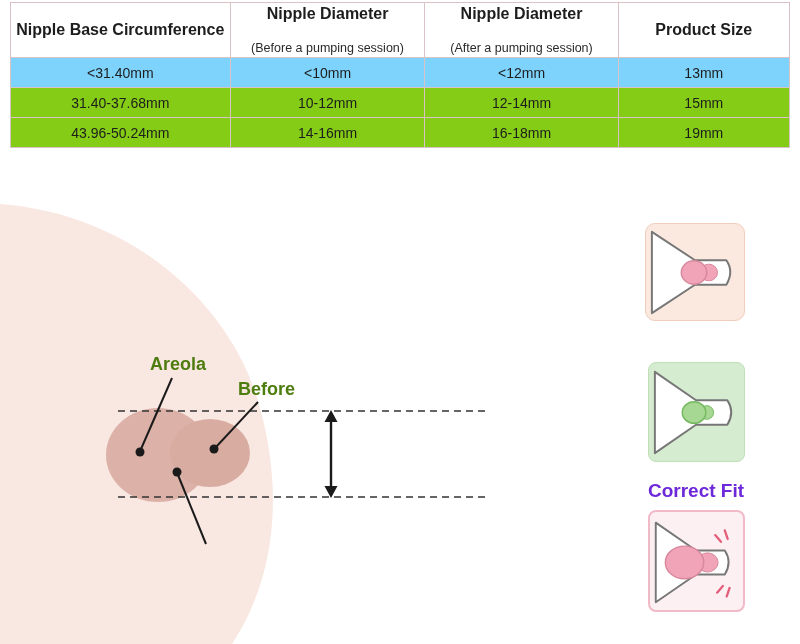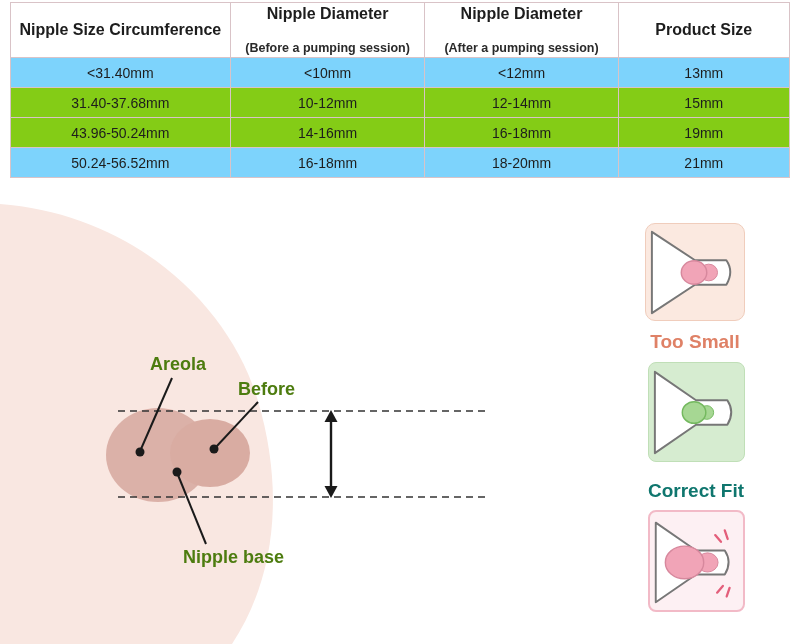--- a/index.html
+++ b/index.html
@@ -5,59 +5,59 @@
   * { margin:0; padding:0; box-sizing:border-box; }
   html,body { background:#fff; }
   .page {
     position:relative; width:800px; height:644px; overflow:hidden;
     background:#fff; font-family:"Liberation Sans", sans-serif; color:#222;
   }
   
   table.size-table { width:780px; margin:2px 10px 0 10px; border-collapse:collapse; table-layout:fixed; }
   .size-table th, .size-table td { border:1px solid #d9c3c7; text-align:center; vertical-align:middle; }
   .size-table th { background:#fff; height:44px; font-weight:600; font-size:16px; padding:2px; color:#1d1d1d; }
-  .size-table th .sub { display:block; font-weight:700; font-size:12.5px; margin-top:18px; color:#2a2a2a; }
+  .size-table th .sub { display:block; font-weight:400; font-size:12.5px; margin-top:18px; color:#2a2a2a; }
   .size-table td { height:30px; font-size:14px; background:#84cc16; color:#1d1d1d; }
   .size-table tr.pink td { background:#7dd3fc; }
   col.c1{width:28.2%} col.c2{width:25%} col.c3{width:24.8%} col.c4{width:22%}
   
   .bottom { position:absolute; left:0; top:196px; width:800px; height:448px; }
   .diagram-svg { position:absolute; left:0; top:0; }
   .anat-label { position:absolute; font-weight:700; font-size:18px; color:#4d7c0f; white-space:nowrap; }
   .lbl-areola { left:150px; top:158px; }
   .lbl-nipple { left:238px; top:183px; }
   .lbl-nipple-base { left:183px; top:351px; }
   .measure-label { position:absolute; left:352px; top:247px; font-weight:700; font-size:20px; letter-spacing:0.5px; color:#111; }
   
   .fit-card { position:absolute; border-radius:10px; overflow:hidden; }
   .card-too-small { left:645px; top:27px;  width:100px; height:98px;  background:#fbe9e0; border:1px solid #f0cdbc; }
   .card-correct   { left:648px; top:166px; width:97px;  height:100px; background:#d6ecd0; border:1px solid #c0dfb7; border-radius:8px; }
   .card-too-large { left:648px; top:314px; width:97px;  height:102px; background:#fdf0f3; border:2px solid #f2bac7; border-radius:8px; }
   .fit-card svg { display:block; width:100%; height:100%; }
   .fit-label { position:absolute; width:120px; text-align:center; font-weight:700; font-size:19px; white-space:nowrap; }
   .fl-too-small { left:635px; top:135px; color:#df8166; }
-  .fl-correct   { left:636px; top:284px; color:#0f766e; }
+  .fl-correct   { left:636px; top:284px; color:#6d28d9; }
   .fl-too-large { left:636px; top:426px; color:#ef7f9d; }
 </style>
 </head>
 <body>
 
 <div class="page">
 
   <table class="size-table">
     <colgroup>
         <col class="c1">
         <col class="c2">
         <col class="c3">
         <col class="c4">
       </colgroup>
     <thead>
       <tr>
         <th>
-          <span>Nipple Size Circumference</span>
+          <span>Nipple Base Circumference</span>
         </th>
         <th>
           <span>Nipple Diameter</span>
           <span class="sub">(Before a pumping session)</span>
         </th>
         <th>
           <span>Nipple Diameter</span>
           <span class="sub">(After a pumping session)</span>
         </th>
         <th>
@@ -77,26 +77,20 @@
         <td>10-12mm</td>
         <td>12-14mm</td>
         <td>15mm</td>
       </tr>
       <tr>
         <td>43.96-50.24mm</td>
         <td>14-16mm</td>
         <td>16-18mm</td>
         <td>19mm</td>
       </tr>
-      <tr class="pink">
-        <td>50.24-56.52mm</td>
-        <td>16-18mm</td>
-        <td>18-20mm</td>
-        <td>21mm</td>
-      </tr>
     </tbody>
   </table>
 
   <div class="bottom">
 
     <svg class="diagram-svg" width="800" height="448" viewBox="0 0 800 448">
 
       <path d="M0,8 C130,18 228,105 258,205 C283,290 278,378 232,448 L0,448 Z" fill="#f9e7e1"></path>
 
       <ellipse cx="158" cy="259" rx="52" ry="47" fill="#dbb1a8"></ellipse>
@@ -114,30 +108,28 @@
       <line x1="258" y1="206" x2="216" y2="251" stroke="#1a1a1a" stroke-width="2"></line>
       <line x1="206" y1="348" x2="178" y2="279" stroke="#1a1a1a" stroke-width="2"></line>
 
       <circle cx="140" cy="256" r="4.5" fill="#1a1a1a"></circle>
       <circle cx="214" cy="253" r="4.5" fill="#1a1a1a"></circle>
       <circle cx="177" cy="276" r="4.5" fill="#1a1a1a"></circle>
     </svg>
 
     <div class="anat-label lbl-areola">Areola</div>
     <div class="anat-label lbl-nipple">Before</div>
-    <div class="anat-label lbl-nipple-base">Nipple base</div>
 
     <div class="fit-card card-too-small">
       <svg viewBox="0 0 100 98">
         <path d="M6,8 L50,37 L82,37 Q90,48.5 82,62 L50,62 L6,91 Z" fill="#ffffff" stroke="#777" stroke-width="2" stroke-linejoin="round"></path>
         <ellipse cx="64" cy="49.5" rx="9" ry="8.5" fill="#f1a4b7" stroke="#d7889d" stroke-width="1"></ellipse>
         <ellipse cx="49" cy="49.5" rx="13" ry="12" fill="#f1a4b7" stroke="#d7889d" stroke-width="1.5"></ellipse>
       </svg>
     </div>
-    <div class="fit-label fl-too-small">Too Small</div>
 
     <div class="fit-card card-correct">
       <svg viewBox="0 0 97 100">
         <path d="M6,9 L48,38 L80,38 Q88,50 80,63 L48,63 L6,92 Z" fill="#ffffff" stroke="#777" stroke-width="2" stroke-linejoin="round"></path>
         <ellipse cx="59" cy="50.5" rx="7" ry="7" fill="#a6d793" stroke="#74b95f" stroke-width="1"></ellipse>
         <ellipse cx="46" cy="50.5" rx="12" ry="11" fill="#a6d793" stroke="#74b95f" stroke-width="1.5"></ellipse>
       </svg>
     </div>
     <div class="fit-label fl-correct">Correct Fit</div>
 

